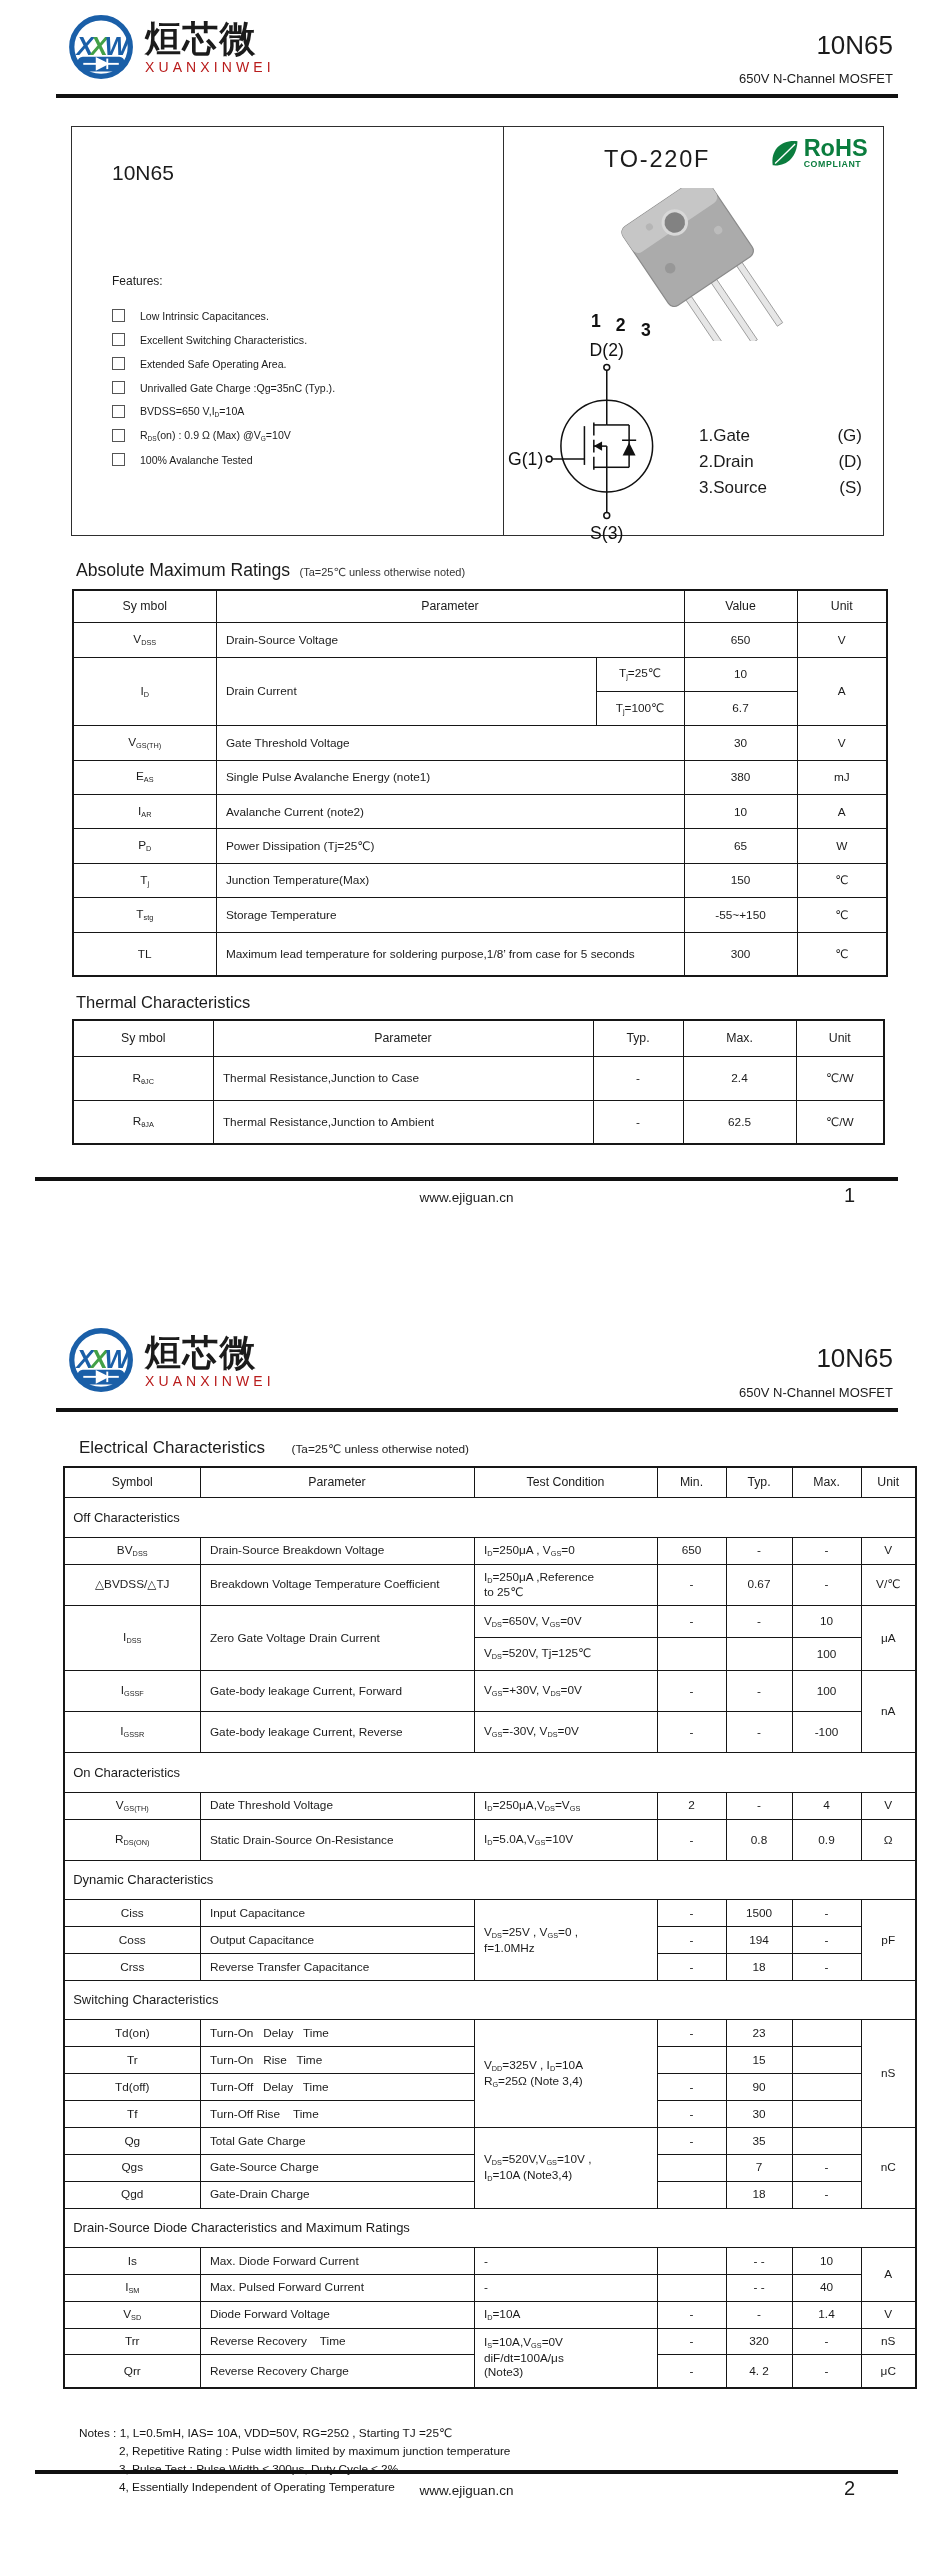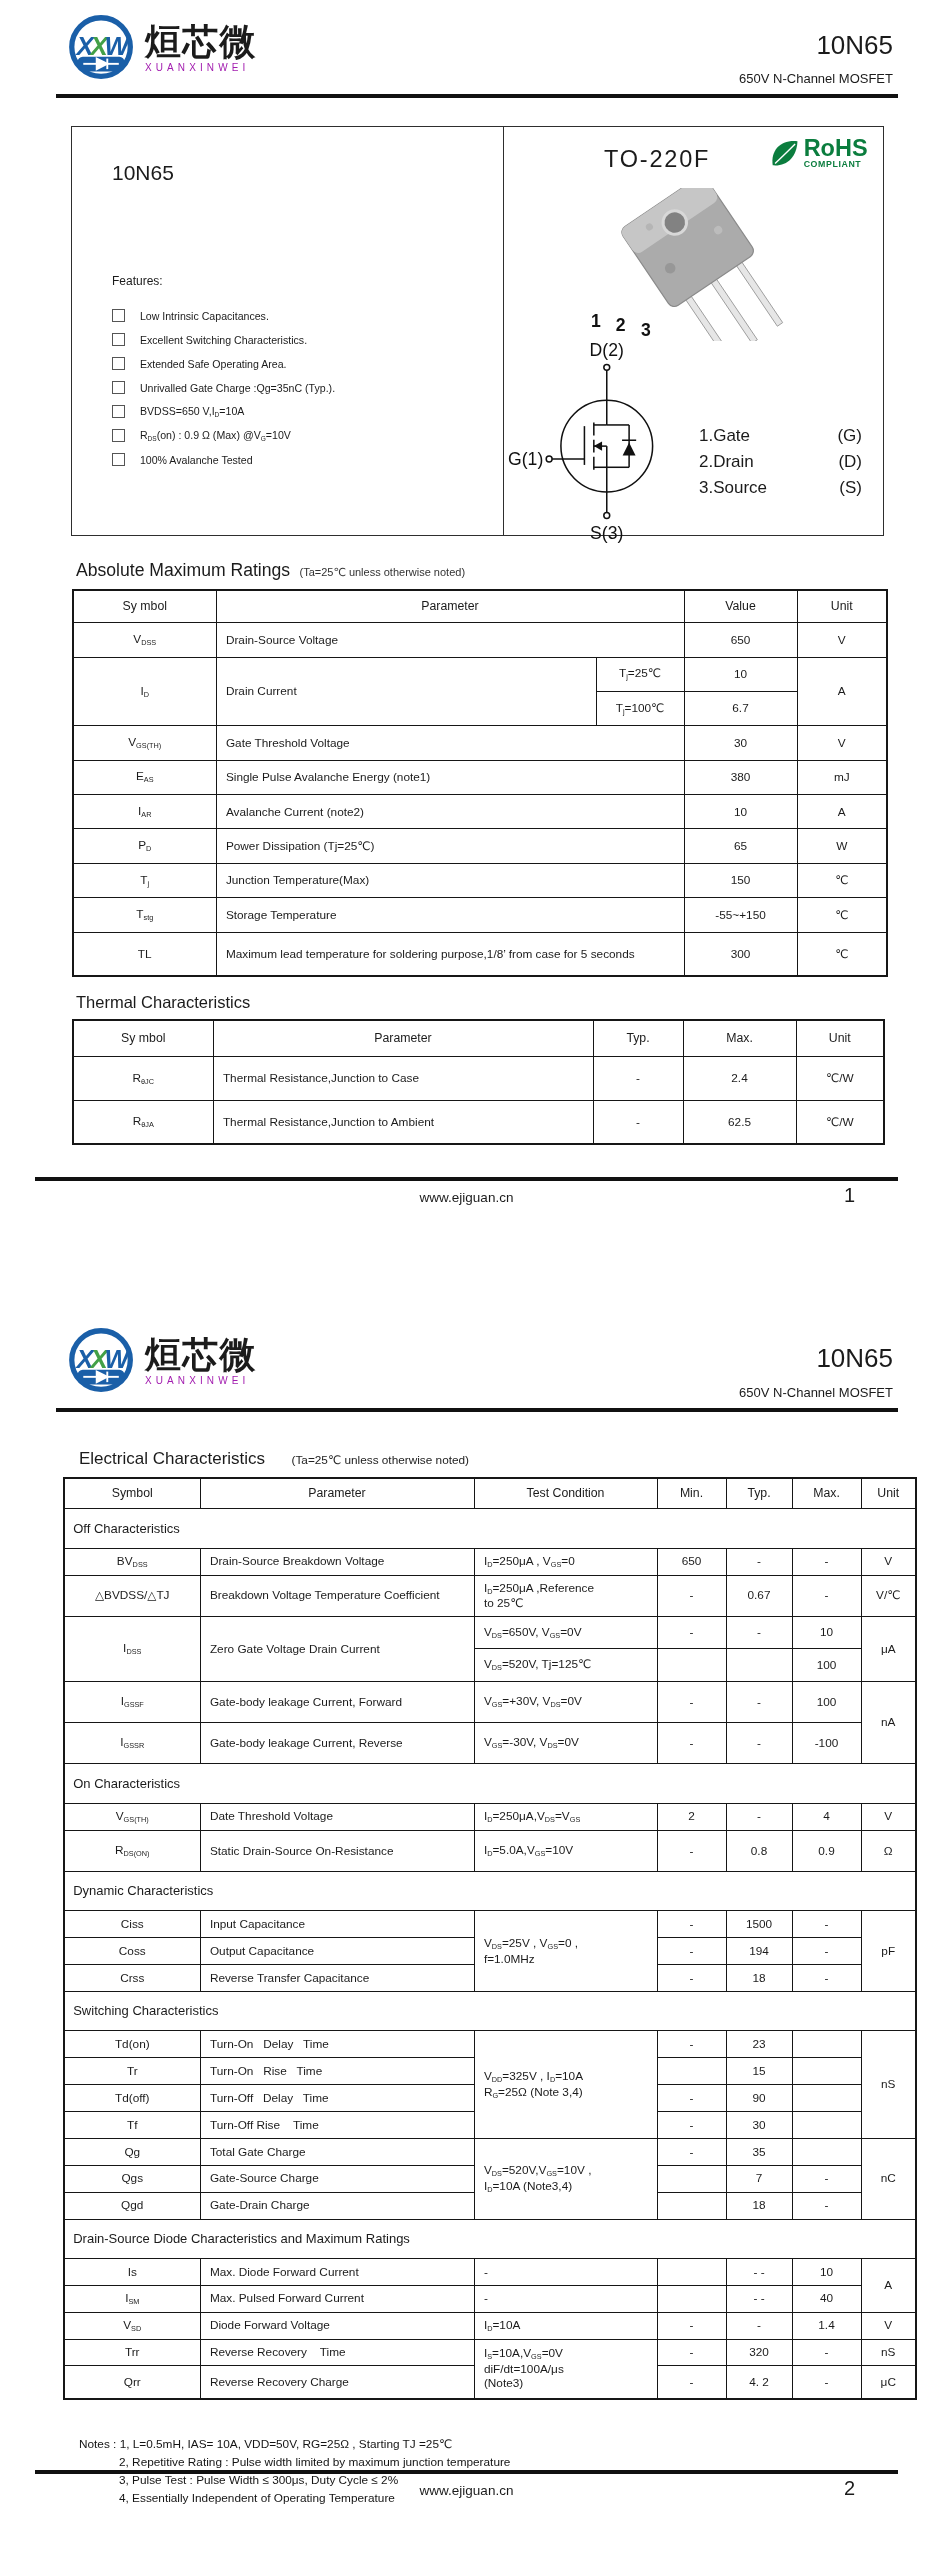--- a/index.html
+++ b/index.html
@@ -9,21 +9,21 @@
     position:relative;overflow:hidden;
   }
   .page{position:relative;padding-left:20px;}
   #page1{height:1310px;}
   #page2{height:1266px;}
 
   
   .hd{display:flex;justify-content:space-between;align-items:flex-start;padding:11.8px 40px 0 46px;}
   .hd-left{display:flex;align-items:center;gap:7px;}
   .brandtext .cn{font-size:36px;font-weight:700;letter-spacing:1.2px;line-height:1.05;font-family:"DejaVu Sans","Liberation Sans",sans-serif;}
-  .brandtext .en{font-size:10px;letter-spacing:4.1px;color:#a21caf;margin-top:1.2px;}
+  .brandtext .en{font-size:14px;letter-spacing:4.1px;color:#b91c1c;margin-top:1.2px;}
   .hd-right{text-align:right;padding-top:20px;}
   .hd-right .part{font-size:26px;line-height:1.05;}
   .hd-right .sub{font-size:13px;margin-top:12px;}
   .rule{height:4.1px;background:#111;margin:8.2px 35px 0 36px;}
 
   
   .pbox{margin:28px 0 0 51px;width:813px;height:410px;border:1.8px solid #2e2e2e;display:flex;box-sizing:border-box;}
   .pbox-l{width:432px;border-right:1.8px solid #2e2e2e;box-sizing:border-box;padding:34px 23.5px 0 40px;}
   .pbox-r{flex:1;position:relative;padding:9.4px 13px 0 13px;box-sizing:border-box;}
   .p1part{font-size:21px;}
@@ -37,21 +37,21 @@
   .rohs-txt .r1{font-size:23.5px;font-weight:800;color:#0b7d3e;line-height:0.95;}
   .rohs-txt .r2{font-size:8.8px;font-weight:700;color:#0b7d3e;letter-spacing:0.6px;}
   .pkgsvg{position:absolute;top:61px;left:46px;}
   .schem{position:absolute;top:212px;left:3.5px;}
   .leg{position:absolute;top:295px;left:195px;width:163px;font-size:17px;}
   .leg .lrow{display:flex;justify-content:space-between;height:26.4px;align-items:center;}
 
   
   .s1title{margin:23.5px 0 0 56px;font-size:17.6px;line-height:21px;}
   .s1title .nt{font-size:11px;color:#333;margin-left:9.4px;}
-  .ectitle{margin:37px 0 0 59px;font-size:17px;line-height:20px;}
+  .ectitle{margin:26px 0 0 59px;font-size:17px;line-height:20px;}
   .ectitle .nt{font-size:11.8px;color:#222;margin-left:26.4px;}
 
   
   table.t{border-collapse:collapse;table-layout:fixed;border:2.4px solid #161616;}
   .t td,.t th{border:1.8px solid #161616;padding:1.2px 5.9px;font-size:11.8px;line-height:1.22;}
   .t th{font-weight:400;font-size:12.3px;height:29px;}
   .c{text-align:center;}
   .l{text-align:left;padding-left:9.4px !important;}
   sub{font-size:0.62em;vertical-align:-0.25em;}
   .amr{width:814px;margin:5.9px 0 0 52px;}

